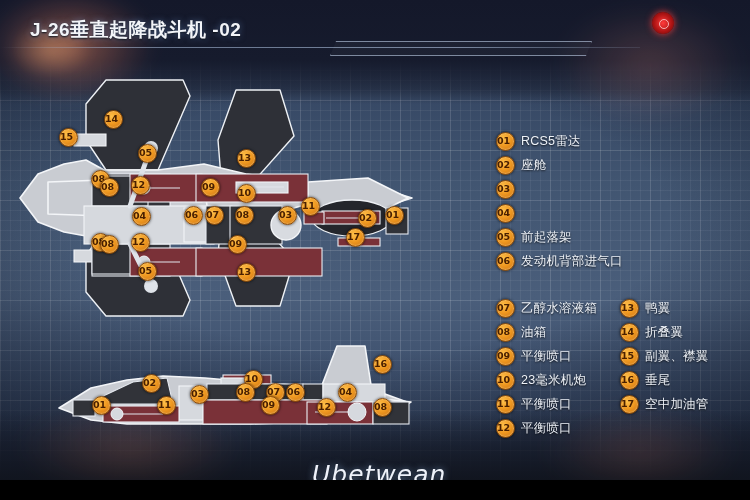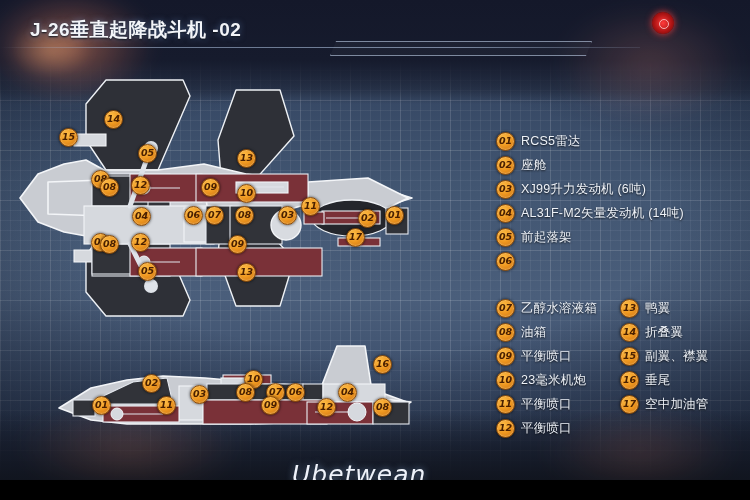--- a/index.html
+++ b/index.html
@@ -68,30 +68,30 @@
   #legend-b{left:496px;top:296px;}
   #legend-c{left:620px;top:296px;}
   .lrow{display:flex;align-items:center;height:24px;white-space:nowrap;}
   .lrow .txt{margin-left:6px;text-shadow:0 1px 2px rgba(0,0,0,.8);letter-spacing:.2px;}
 
   
   .bdg{width:17px;height:17px;border-radius:50%;flex:0 0 auto;
       background:radial-gradient(circle at 38% 32%,#ffc04a 0%,#f09a22 45%,#c96c0d 100%);
       border:1px solid #8a4a06;
       box-shadow:0 0 3px rgba(0,0,0,.75), inset 0 0 2px rgba(255,230,170,.9);
-      color:#4a2000;font-size:9.5px;font-weight:bold;line-height:15px;text-align:center;
-      font-family:"DejaVu Sans",sans-serif;font-style:italic;}
+      color:#4a2000;font-size:9.5px;font-weight:bold;line-height:15px;text-align:left;
+      font-family:"DejaVu Sans",sans-serif;}
   .cal{position:absolute;z-index:30;}
 
   
   .plan{position:absolute;left:8px;top:78px;}
   .side{position:absolute;left:55px;top:342px;}
 
   
-  .foot-brand{position:absolute;left:292px;top:460px;
+  .foot-brand{position:absolute;left:312px;top:460px;
       font-family:"DejaVu Sans",sans-serif;font-style:italic;font-size:25px;
       font-weight:normal;color:#eef2fa;letter-spacing:1px;
       text-shadow:0 0 7px rgba(150,190,240,.6),0 1px 2px rgba(0,0,0,.8);}
   .foot-logo{position:absolute;right:12px;top:464px;display:flex;align-items:center;height:26px;}
   .fl-sq{width:23px;height:23px;background:#0c0e14;display:flex;align-items:center;justify-content:center;}
   .fl-ring{width:14px;height:14px;border-radius:50%;border:2.5px solid #e9edf4;}
   .fl-txt{margin-left:1px;font-family:"DejaVu Sans",sans-serif;font-size:21px;font-weight:bold;
       color:#e9edf4;line-height:23px;letter-spacing:-.5px;}
   .fl-plus{font-size:12px;font-weight:bold;color:#e9edf4;line-height:10px;margin-left:1px;align-self:flex-start;}
 </style>
@@ -284,32 +284,31 @@
       <div class="lrow">
         <div class="bdg">01</div>
         <div class="txt">RCS5雷达</div>
       </div>
       <div class="lrow">
         <div class="bdg">02</div>
         <div class="txt">座舱</div>
       </div>
       <div class="lrow">
         <div class="bdg">03</div>
-        <div class="txt">XJ99升力发动机 (6吨)</div>
       </div>
       <div class="lrow">
         <div class="bdg">04</div>
-        <div class="txt">AL31F-M2矢量发动机 (14吨)</div>
       </div>
       <div class="lrow">
         <div class="bdg">05</div>
         <div class="txt">前起落架</div>
       </div>
       <div class="lrow">
         <div class="bdg">06</div>
+        <div class="txt">发动机背部进气口</div>
       </div>
     </div>
   <div class="legend" id="legend-b">
       <div class="lrow">
         <div class="bdg">07</div>
         <div class="txt">乙醇水溶液箱</div>
       </div>
       <div class="lrow">
         <div class="bdg">08</div>
         <div class="txt">油箱</div>

